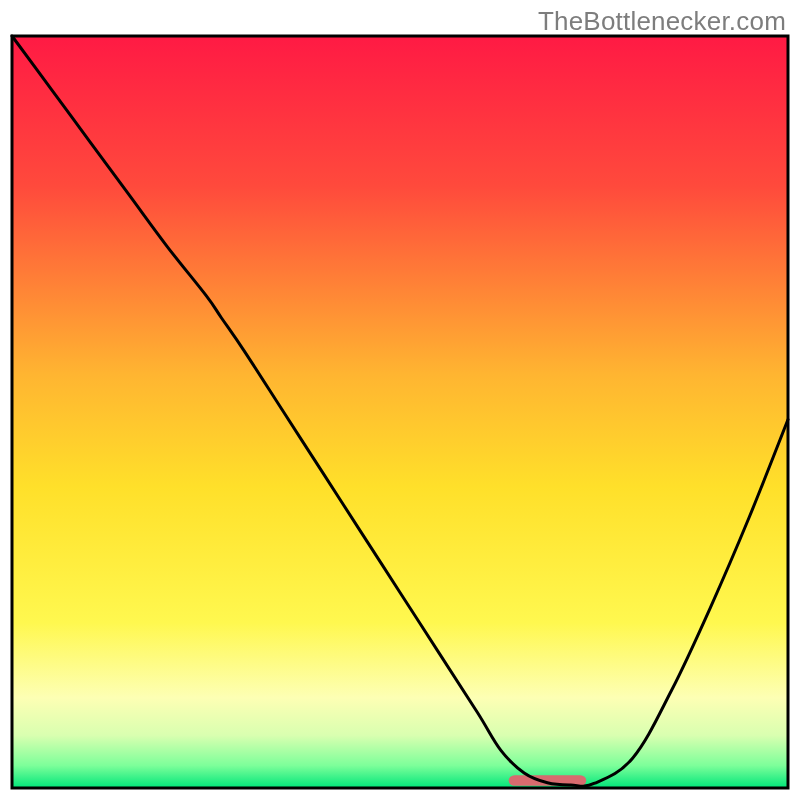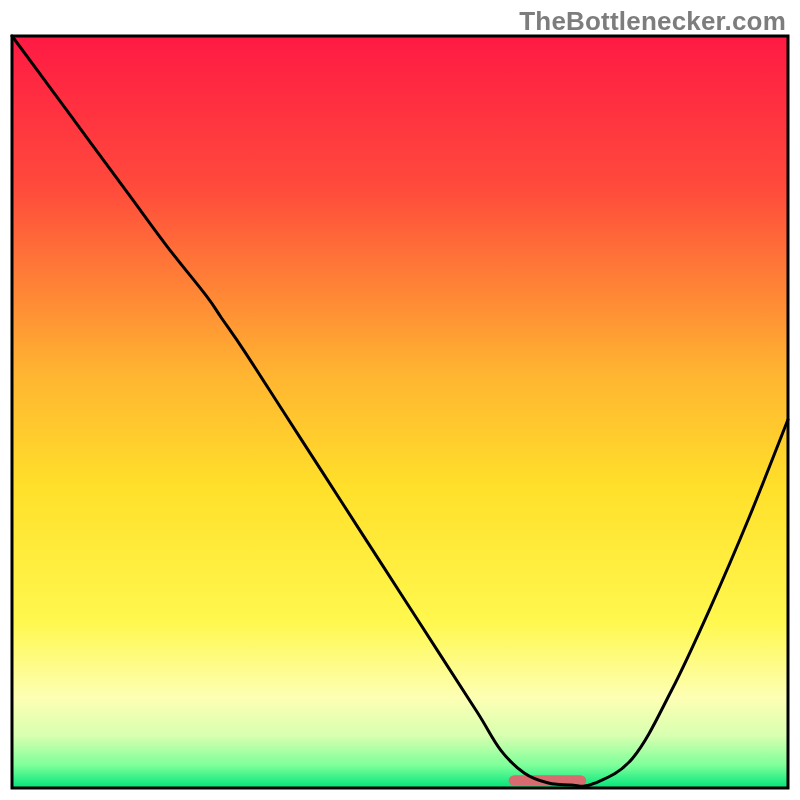--- a/index.html
+++ b/index.html
@@ -14,21 +14,21 @@
   .stage {
     position: relative;
     width: 800px;
     height: 800px;
   }
   .watermark {
     position: absolute;
     top: 6px;
     right: 14px;
     font-size: 26px;
-    font-weight: 700;
+    font-weight: 400;
     color: #7d7d7d;
     letter-spacing: 0.2px;
   }
   svg.plot {
     position: absolute;
     left: 0;
     top: 0;
     width: 800px;
     height: 800px;
     display: block;

